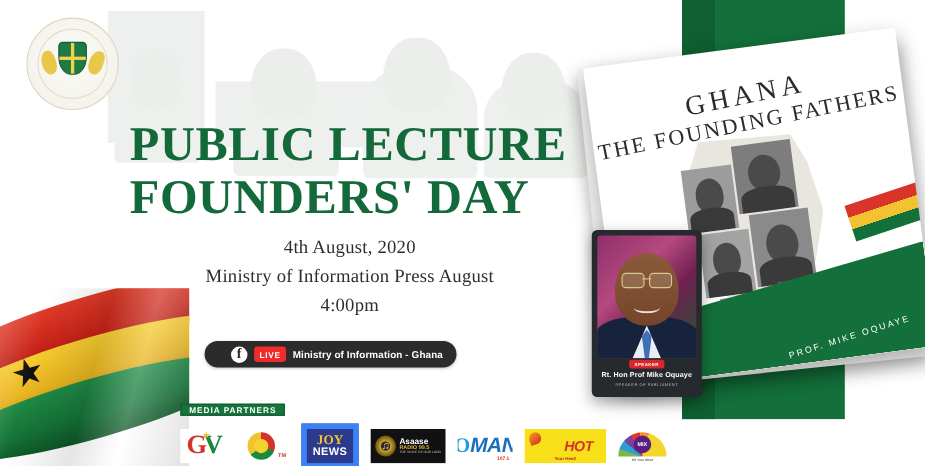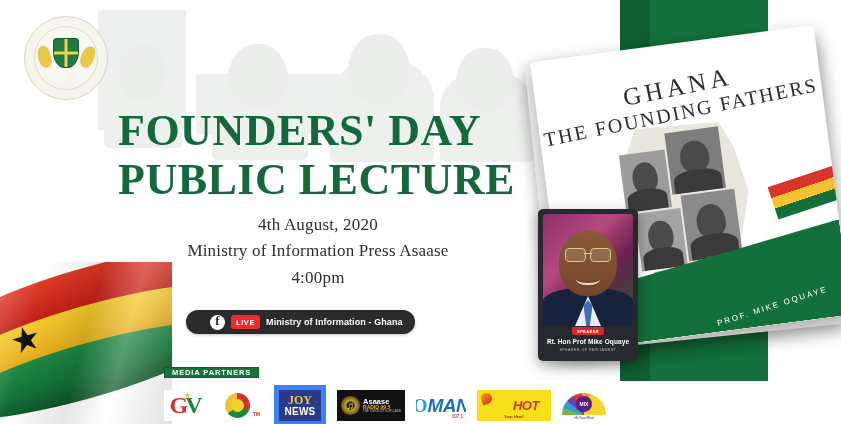--- a/index.html
+++ b/index.html
@@ -206,27 +206,27 @@
       <div class="eagle l"></div>
       <div class="eagle r"></div>
       <div class="shield">
         <div class="cross-v"></div>
         <div class="cross-h"></div>
       </div>
     </div>
   </div>
 
   <div class="title-block">
+    <div class="title-line">PUBLIC LECTURE</div>
     <div class="title-line">FOUNDERS' DAY</div>
-    <div class="title-line">PUBLIC LECTURE</div>
   </div>
 
   <div class="details">
     <div>4th August, 2020</div>
-    <div>Ministry of Information Press Asaase</div>
+    <div>Ministry of Information Press August</div>
     <div>4:00pm</div>
   </div>
 
   <div class="fb-badge">
     <span class="fb-icon"></span>
     <span class="live-pill">LIVE</span>
     <span class="fb-text">Ministry of Information - Ghana</span>
   </div>
 
   <div class="flag">

